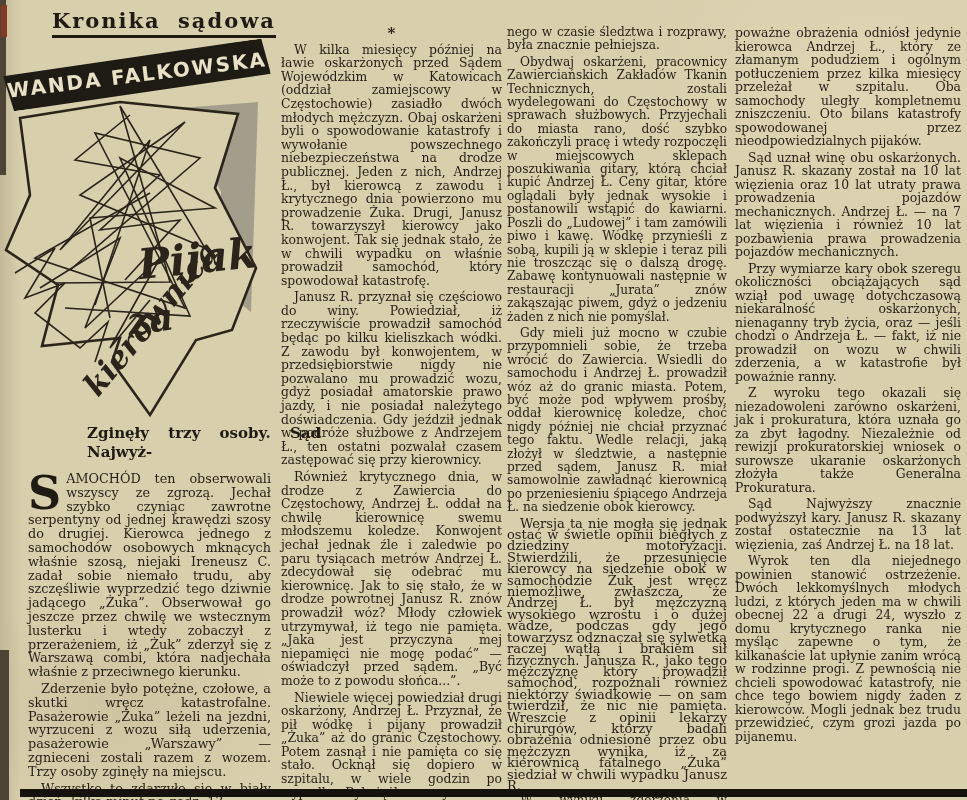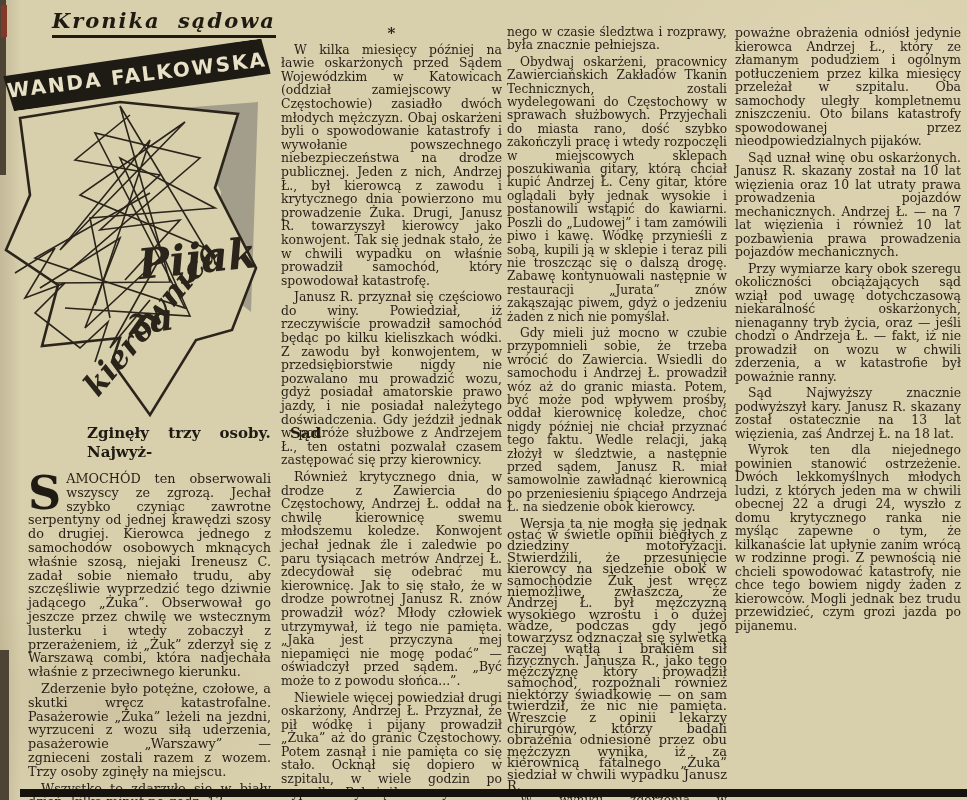--- a/index.html
+++ b/index.html
@@ -14,21 +14,21 @@
     background:
       radial-gradient(ellipse 300px 200px at 12% 88%, rgba(120,100,60,.10), transparent 60%),
       radial-gradient(ellipse 400px 300px at 90% 10%, rgba(255,240,210,.18), transparent 60%),
       linear-gradient(90deg, rgba(90,70,40,.16) 0, transparent 2.2%);
   }
   .edge-artifact{position:absolute;background:#4d4436;}
   .edge-red{position:absolute;background:#823a26;}
   .kronika{
     position:absolute;left:52px;top:8px;
     font-family:"DejaVu Serif","Liberation Serif",serif;
-    font-weight:bold;font-style:italic;
+    font-weight:bold;
     font-size:21px;letter-spacing:2px;word-spacing:8px;
     color:#1f1a12;border-bottom:3px solid #1f1a12;padding-bottom:2px;
   }
   .banner{
     position:absolute;left:4px;top:54px;width:266px;height:42px;
     background:#1e1a14;transform:rotate(-7deg);
     clip-path:polygon(0 14%,98% 0,100% 86%,2.5% 100%);
     display:flex;align-items:center;justify-content:center;
   }
   .banner span{
@@ -119,18 +119,19 @@
   <p>Obydwaj oskarżeni, pracownicy Zawierciańskich Zakładów Tkanin Technicznych, zostali wydelegowani do Częstochowy w sprawach służbowych. Przyjechali do miasta rano, dość szybko zakończyli pracę i wtedy rozpoczęli w miejscowych sklepach poszukiwania gitary, którą chciał kupić Andrzej Ł. Ceny gitar, które oglądali były jednak wysokie i postanowili wstąpić do kawiarni. Poszli do „Ludowej” i tam zamówili piwo i kawę. Wódkę przynieśli z sobą, kupili ją w sklepie i teraz pili nie troszcząc się o dalszą drogę. Zabawę kontynuowali następnie w restauracji „Jurata” znów zakąszając piwem, gdyż o jedzeniu żaden z nich nie pomyślał.</p>
   <p>Gdy mieli już mocno w czubie przypomnieli sobie, że trzeba wrócić do Zawiercia. Wsiedli do samochodu i Andrzej Ł. prowadził wóz aż do granic miasta. Potem, być może pod wpływem prośby, oddał kierownicę koledze, choć nigdy później nie chciał przyznać tego faktu. Wedle relacji, jaką złożył w śledztwie, a następnie przed sądem, Janusz R. miał samowolnie zawładnąć kierownicą po przeniesieniu śpiącego Andrzeja Ł. na siedzenie obok kierowcy.</p>
   <p class="smalltxt">Wersja ta nie mogła się jednak ostać w świetle opinii biegłych z dziedziny motoryzacji. Stwierdzili, że przesunięcie kierowcy na siedzenie obok w samochodzie Żuk jest wręcz niemożliwe, zwłaszcza, że Andrzej Ł. był mężczyzną wysokiego wzrostu i o dużej wadze, podczas gdy jego towarzysz odznaczał się sylwetką raczej wątłą i brakiem sił fizycznych. Janusza R., jako tego mężczyznę który prowadził samochód, rozpoznali również niektórzy świadkowie — on sam twierdził, że nic nie pamięta. Wreszcie z opinii lekarzy chirurgów, którzy badali obrażenia odniesione przez obu mężczyzn wynika, iż za kierownicą fatalnego „Żuka” siedział w chwili wypadku Janusz R.</p>
   <p>W wyniku zderzenia w samochodzie Warszawa combi poniosły śmierć matka z córką oraz jeszcze jeden z pasażerów. Kierowca Warszawy był ciężko ranny, a kuracja jego trwała kilka miesięcy. Przed sądem opisał momenty poprzedzające zderzenie i swe wysiłki, by uniknąć zderzenia. Z dwóch mężczyzn jadących Żukiem</p>
 </div>
 
 <div class="col col4">
   <p class="noindent">poważne obrażenia odniósł jedynie kierowca Andrzej Ł., który ze złamanym podudziem i ogólnym potłuczeniem przez kilka miesięcy przeleżał w szpitalu. Oba samochody uległy kompletnemu zniszczeniu. Oto bilans katastrofy spowodowanej przez nieodpowiedzialnych pijaków.</p>
   <p>Sąd uznał winę obu oskarżonych. Janusz R. skazany został na 10 lat więzienia oraz 10 lat utraty prawa prowadzenia pojazdów mechanicznych. Andrzej Ł. — na 7 lat więzienia i również 10 lat pozbawienia prawa prowadzenia pojazdów mechanicznych.</p>
   <p>Przy wymiarze kary obok szeregu okoliczności obciążających sąd wziął pod uwagę dotychczasową niekaralność oskarżonych, nienaganny tryb życia, oraz — jeśli chodzi o Andrzeja Ł. — fakt, iż nie prowadził on wozu w chwili zderzenia, a w katastrofie był poważnie ranny.</p>
+  <p>Z wyroku tego okazali się niezadowoleni zarówno oskarżeni, jak i prokuratura, która uznała go za zbyt łagodny. Niezależnie od rewizji prokuratorskiej wniosek o surowsze ukaranie oskarżonych złożyła także Generalna Prokuratura.</p>
   <p>Sąd Najwyższy znacznie podwyższył kary. Janusz R. skazany został ostatecznie na 13 lat więzienia, zaś Andrzej Ł. na 18 lat.</p>
   <p>Wyrok ten dla niejednego powinien stanowić ostrzeżenie. Dwóch lekkomyślnych młodych ludzi, z których jeden ma w chwili obecnej 22 a drugi 24, wyszło z domu krytycznego ranka nie myśląc zapewne o tym, że kilkanaście lat upłynie zanim wrócą w rodzinne progi. Z pewnością nie chcieli spowodować katastrofy, nie chce tego bowiem nigdy żaden z kierowców. Mogli jednak bez trudu przewidzieć, czym grozi jazda po pijanemu.</p>
 
 </div>
 
 <div class="bottom-bar"></div>
 
 </body></html>

